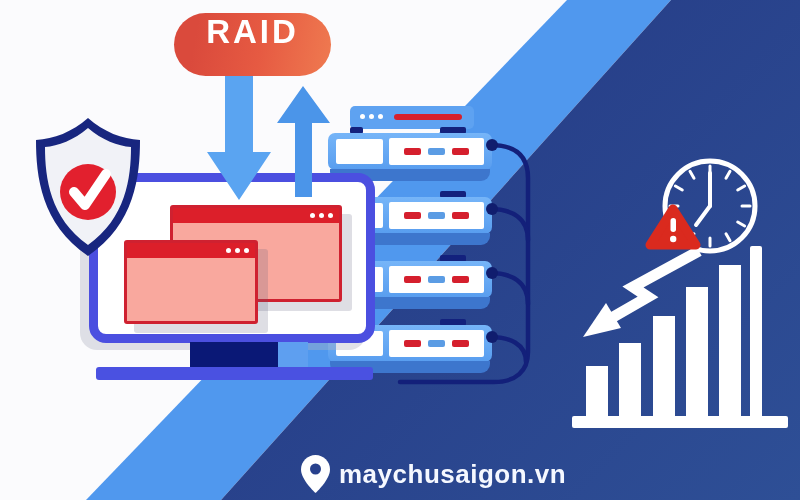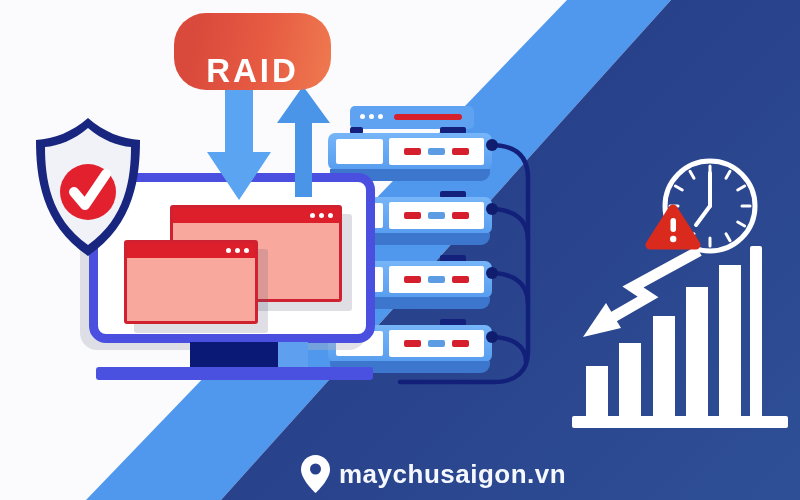--- a/index.html
+++ b/index.html
@@ -9,22 +9,22 @@
   }
 
   
   #stripe-light { position:absolute; inset:0; background:#5098ee; z-index:0;
     clip-path:polygon(567px 0, 671px 0, 221px 500px, 86px 500px); }
   #panel-dark { position:absolute; inset:0; z-index:1;
     background:linear-gradient(135deg,#2a4791 0%, #273f89 45%, #2e4f96 100%);
     clip-path:polygon(671px 0, 800px 0, 800px 500px, 221px 500px); }
 
   
-  #raid-badge { position:absolute; left:174px; top:13px; width:157px; height:77px;
-    border-radius:32px; z-index:7; display:flex; align-items:flex-end; justify-content:center;
+  #raid-badge { position:absolute; left:174px; top:13px; width:157px; height:63px;
+    border-radius:32px; z-index:7; display:flex; align-items:flex-start; justify-content:center;
     background:linear-gradient(100deg,#da4a3c 15%,#e65a42 55%,#ef7a50 100%);
     color:#ffffff; font-size:33px; font-weight:bold; letter-spacing:3px; }
 
   
   #shield { position:absolute; left:22px; top:112px; z-index:4; }
 
   
   #mini-unit { position:absolute; left:350px; top:106px; width:124px; height:23px;
     background:#5ea2f1; border-radius:5px; z-index:2; }
   #mini-unit .mdot { position:absolute; top:8px; width:5px; height:5px; border-radius:50%; background:#ffffff; }

